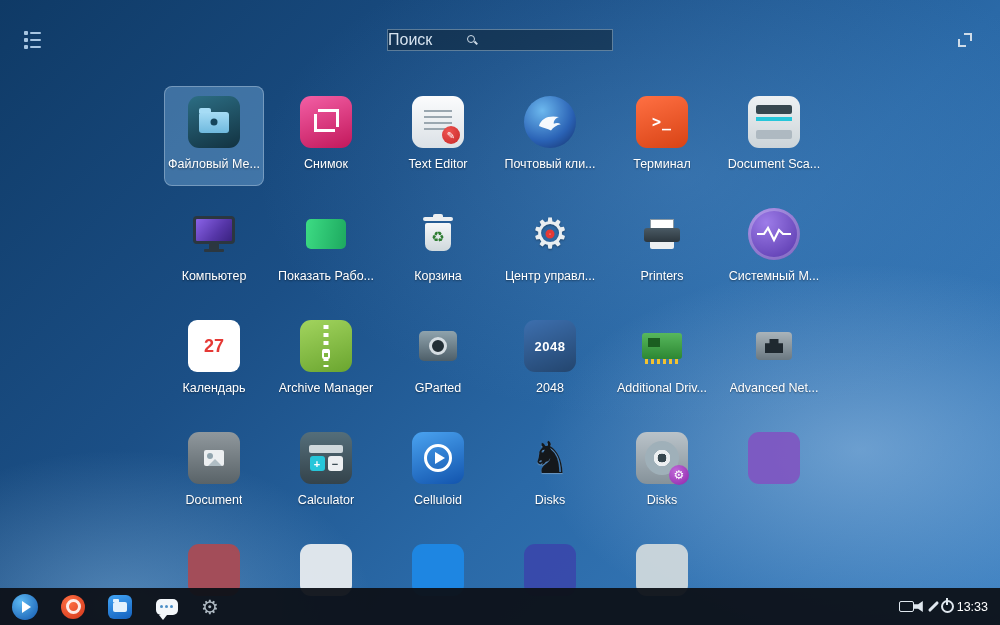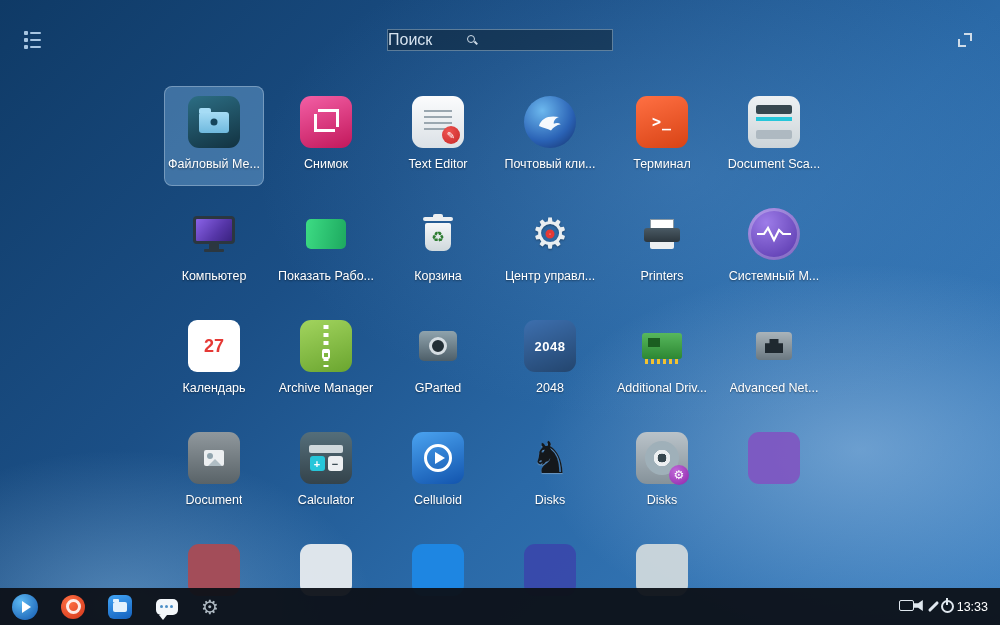--- a/index.html
+++ b/index.html
@@ -151,21 +151,21 @@
   .tb-files{width:24px;height:24px;border-radius:6px;background:linear-gradient(160deg,#42a5f5,#1360bd)}
   .tbf{width:14px;height:10px;background:#e3f2fd;border-radius:2px;position:relative}
   .tbf::before{content:"";position:absolute;top:-3px;left:0;width:6px;height:3px;background:#e3f2fd;border-radius:1px 1px 0 0}
   .tb-chat{position:relative;width:23px;height:20px}
   .bubble{width:22px;height:16px;background:#f3f7fa;border-radius:5px;display:flex;align-items:center;justify-content:center;gap:2px}
   .bubble::after{content:"";position:absolute;left:4px;bottom:-3px;width:0;height:0;
     border-left:4px solid transparent;border-right:4px solid transparent;border-top:5px solid #f3f7fa}
   .bdot{width:3px;height:3px;border-radius:50%;background:#4c8fc7}
   .tb-gear{font-size:20px;color:#aeb9c2;line-height:1}
 
-  .tray{margin-left:auto;display:flex;align-items:flex-start;}
+  .tray{margin-left:auto;display:flex;align-items:center;}
   .tray-display{width:15px;height:11px;border:1.5px solid #dfe7ee;border-radius:2px}
   .tray-volume{width:13px;height:12px;background:#dfe7ee;clip-path:polygon(0 32%,34% 32%,70% 4%,70% 96%,34% 68%,0 68%)}
   .tray-pen{width:14px;height:14px;position:relative}
   .tray-pen::before{content:"";position:absolute;left:0;top:5px;width:13px;height:3px;background:#dfe7ee;border-radius:2px;transform:rotate(-45deg)}
   .tray-power{width:13px;height:13px;border:2px solid #dfe7ee;border-radius:50%;position:relative}
   .tray-power::before{content:"";position:absolute;left:50%;top:-4px;transform:translateX(-50%);width:2px;height:7px;background:#dfe7ee}
   .clock{color:#fff;font-size:12.5px;margin-left:3px;cursor:pointer}
 </style>
 </head>
 <body>

